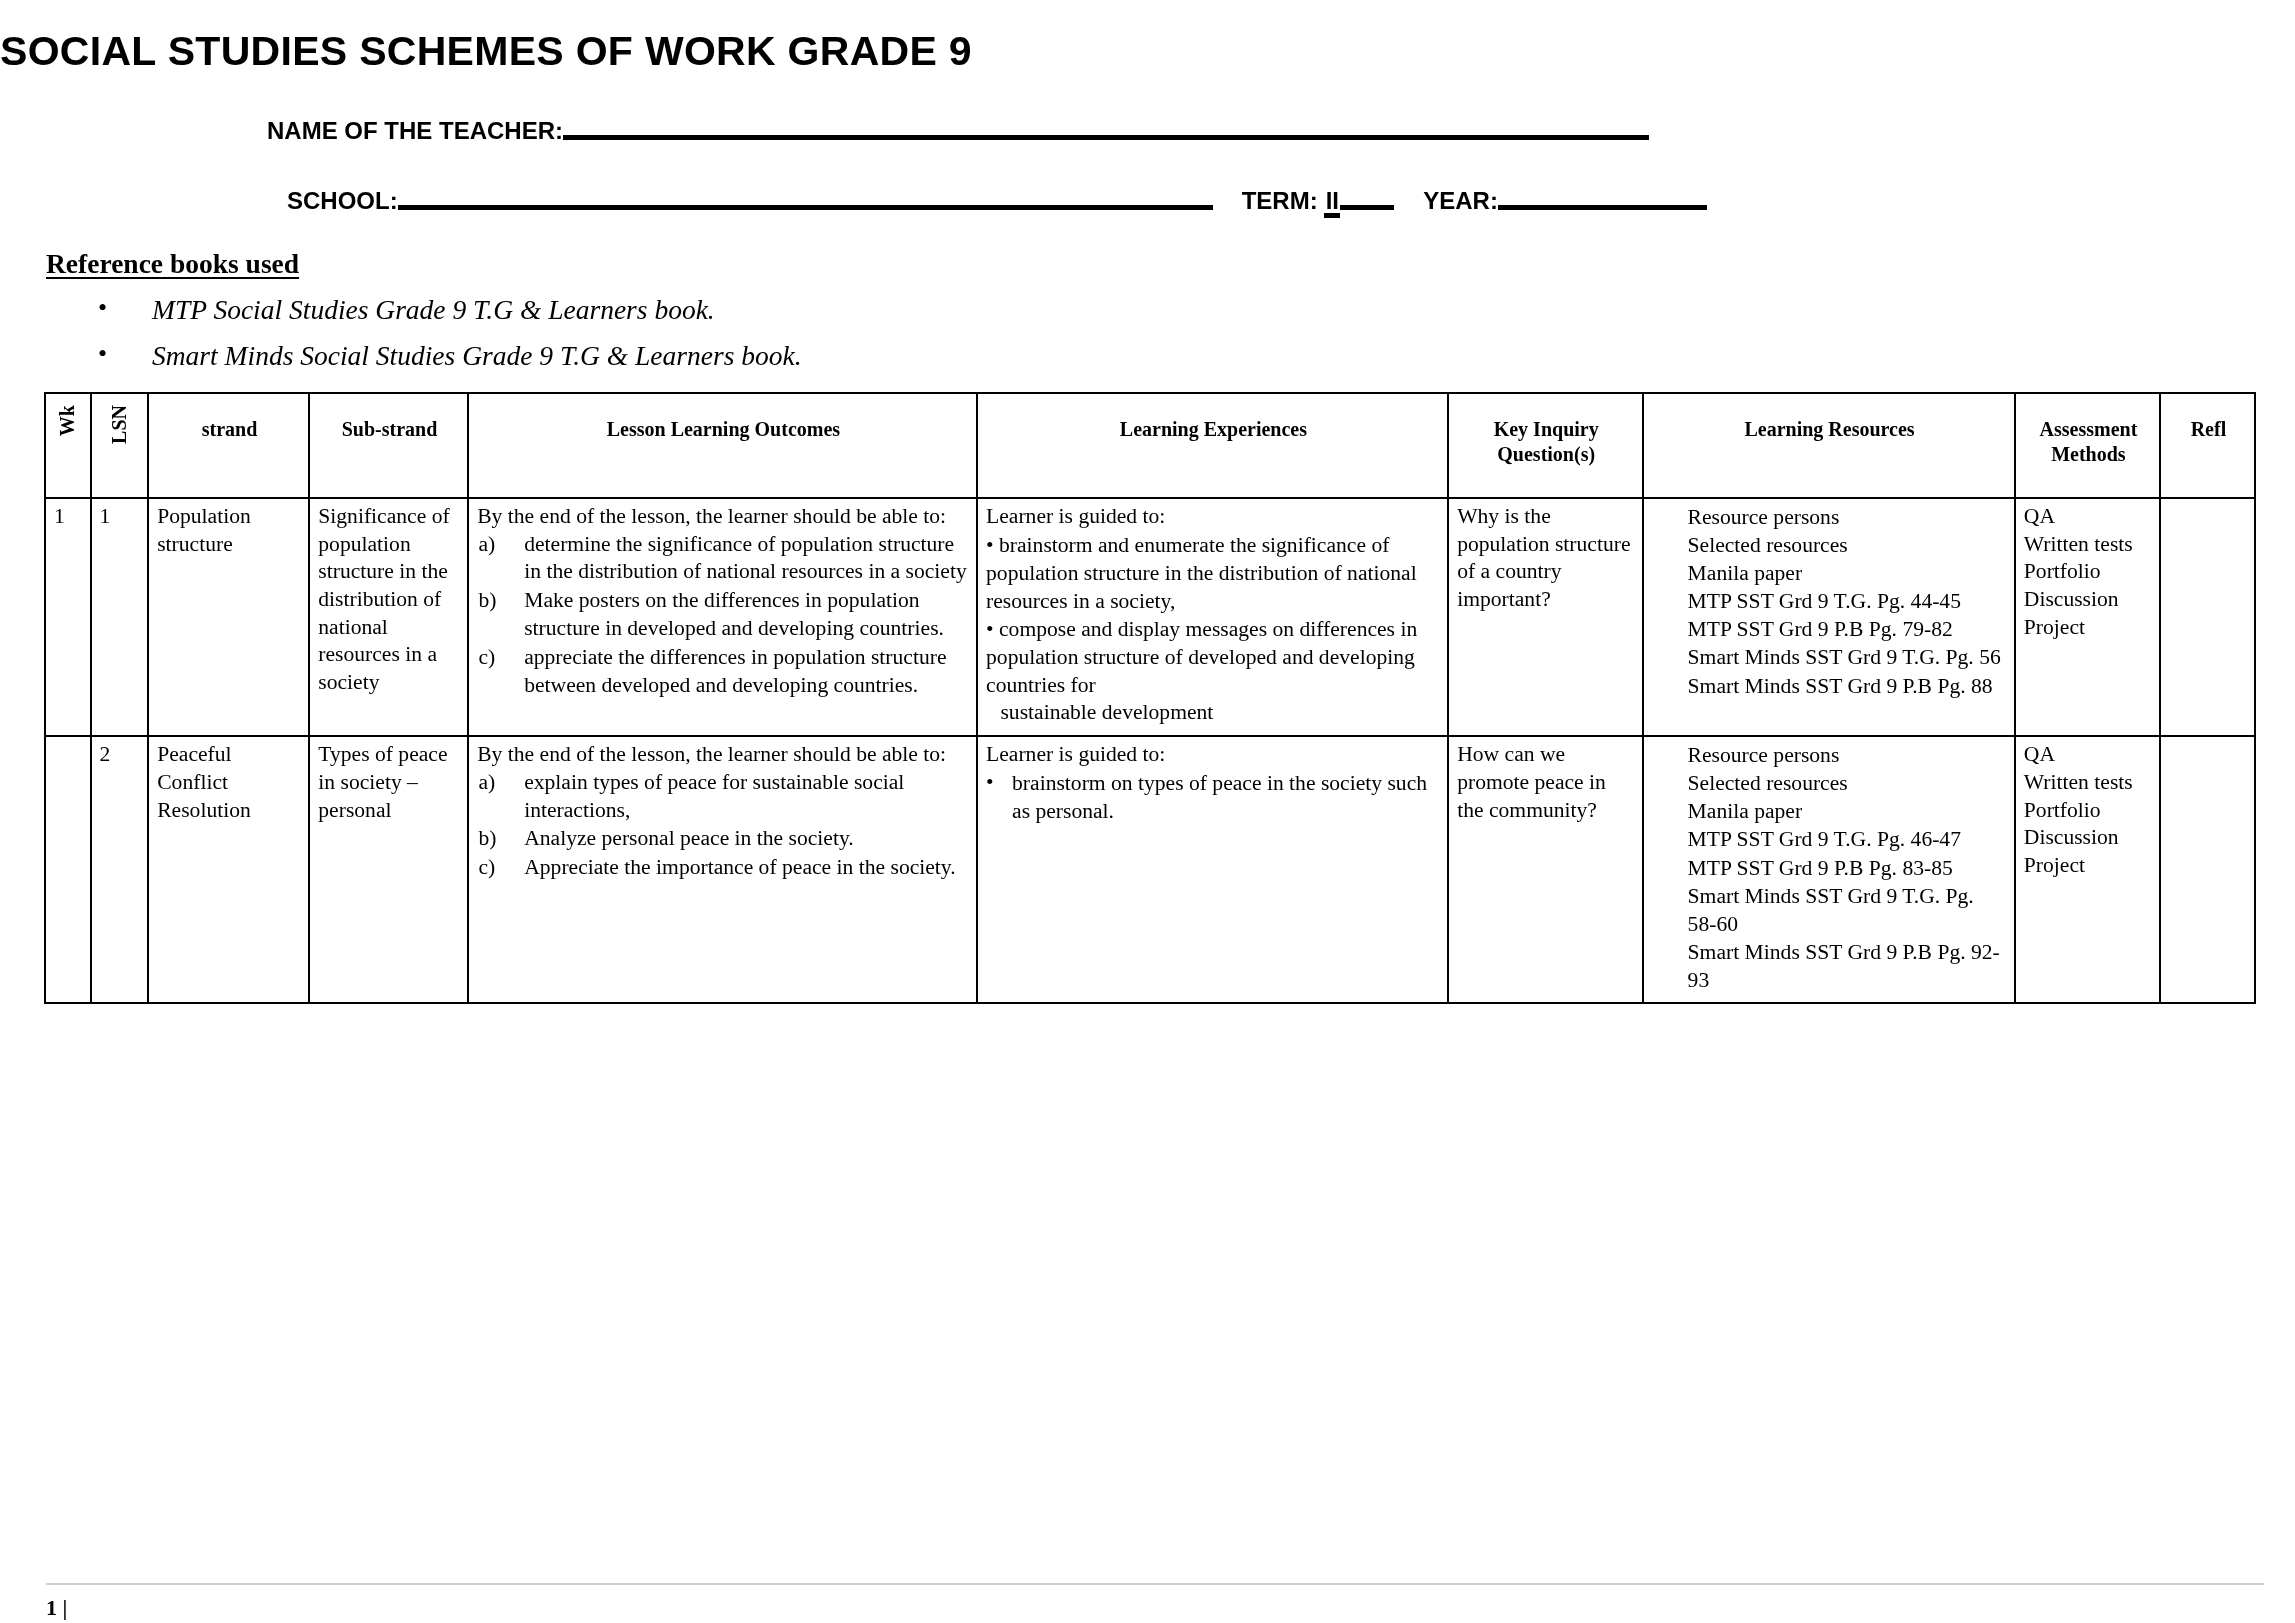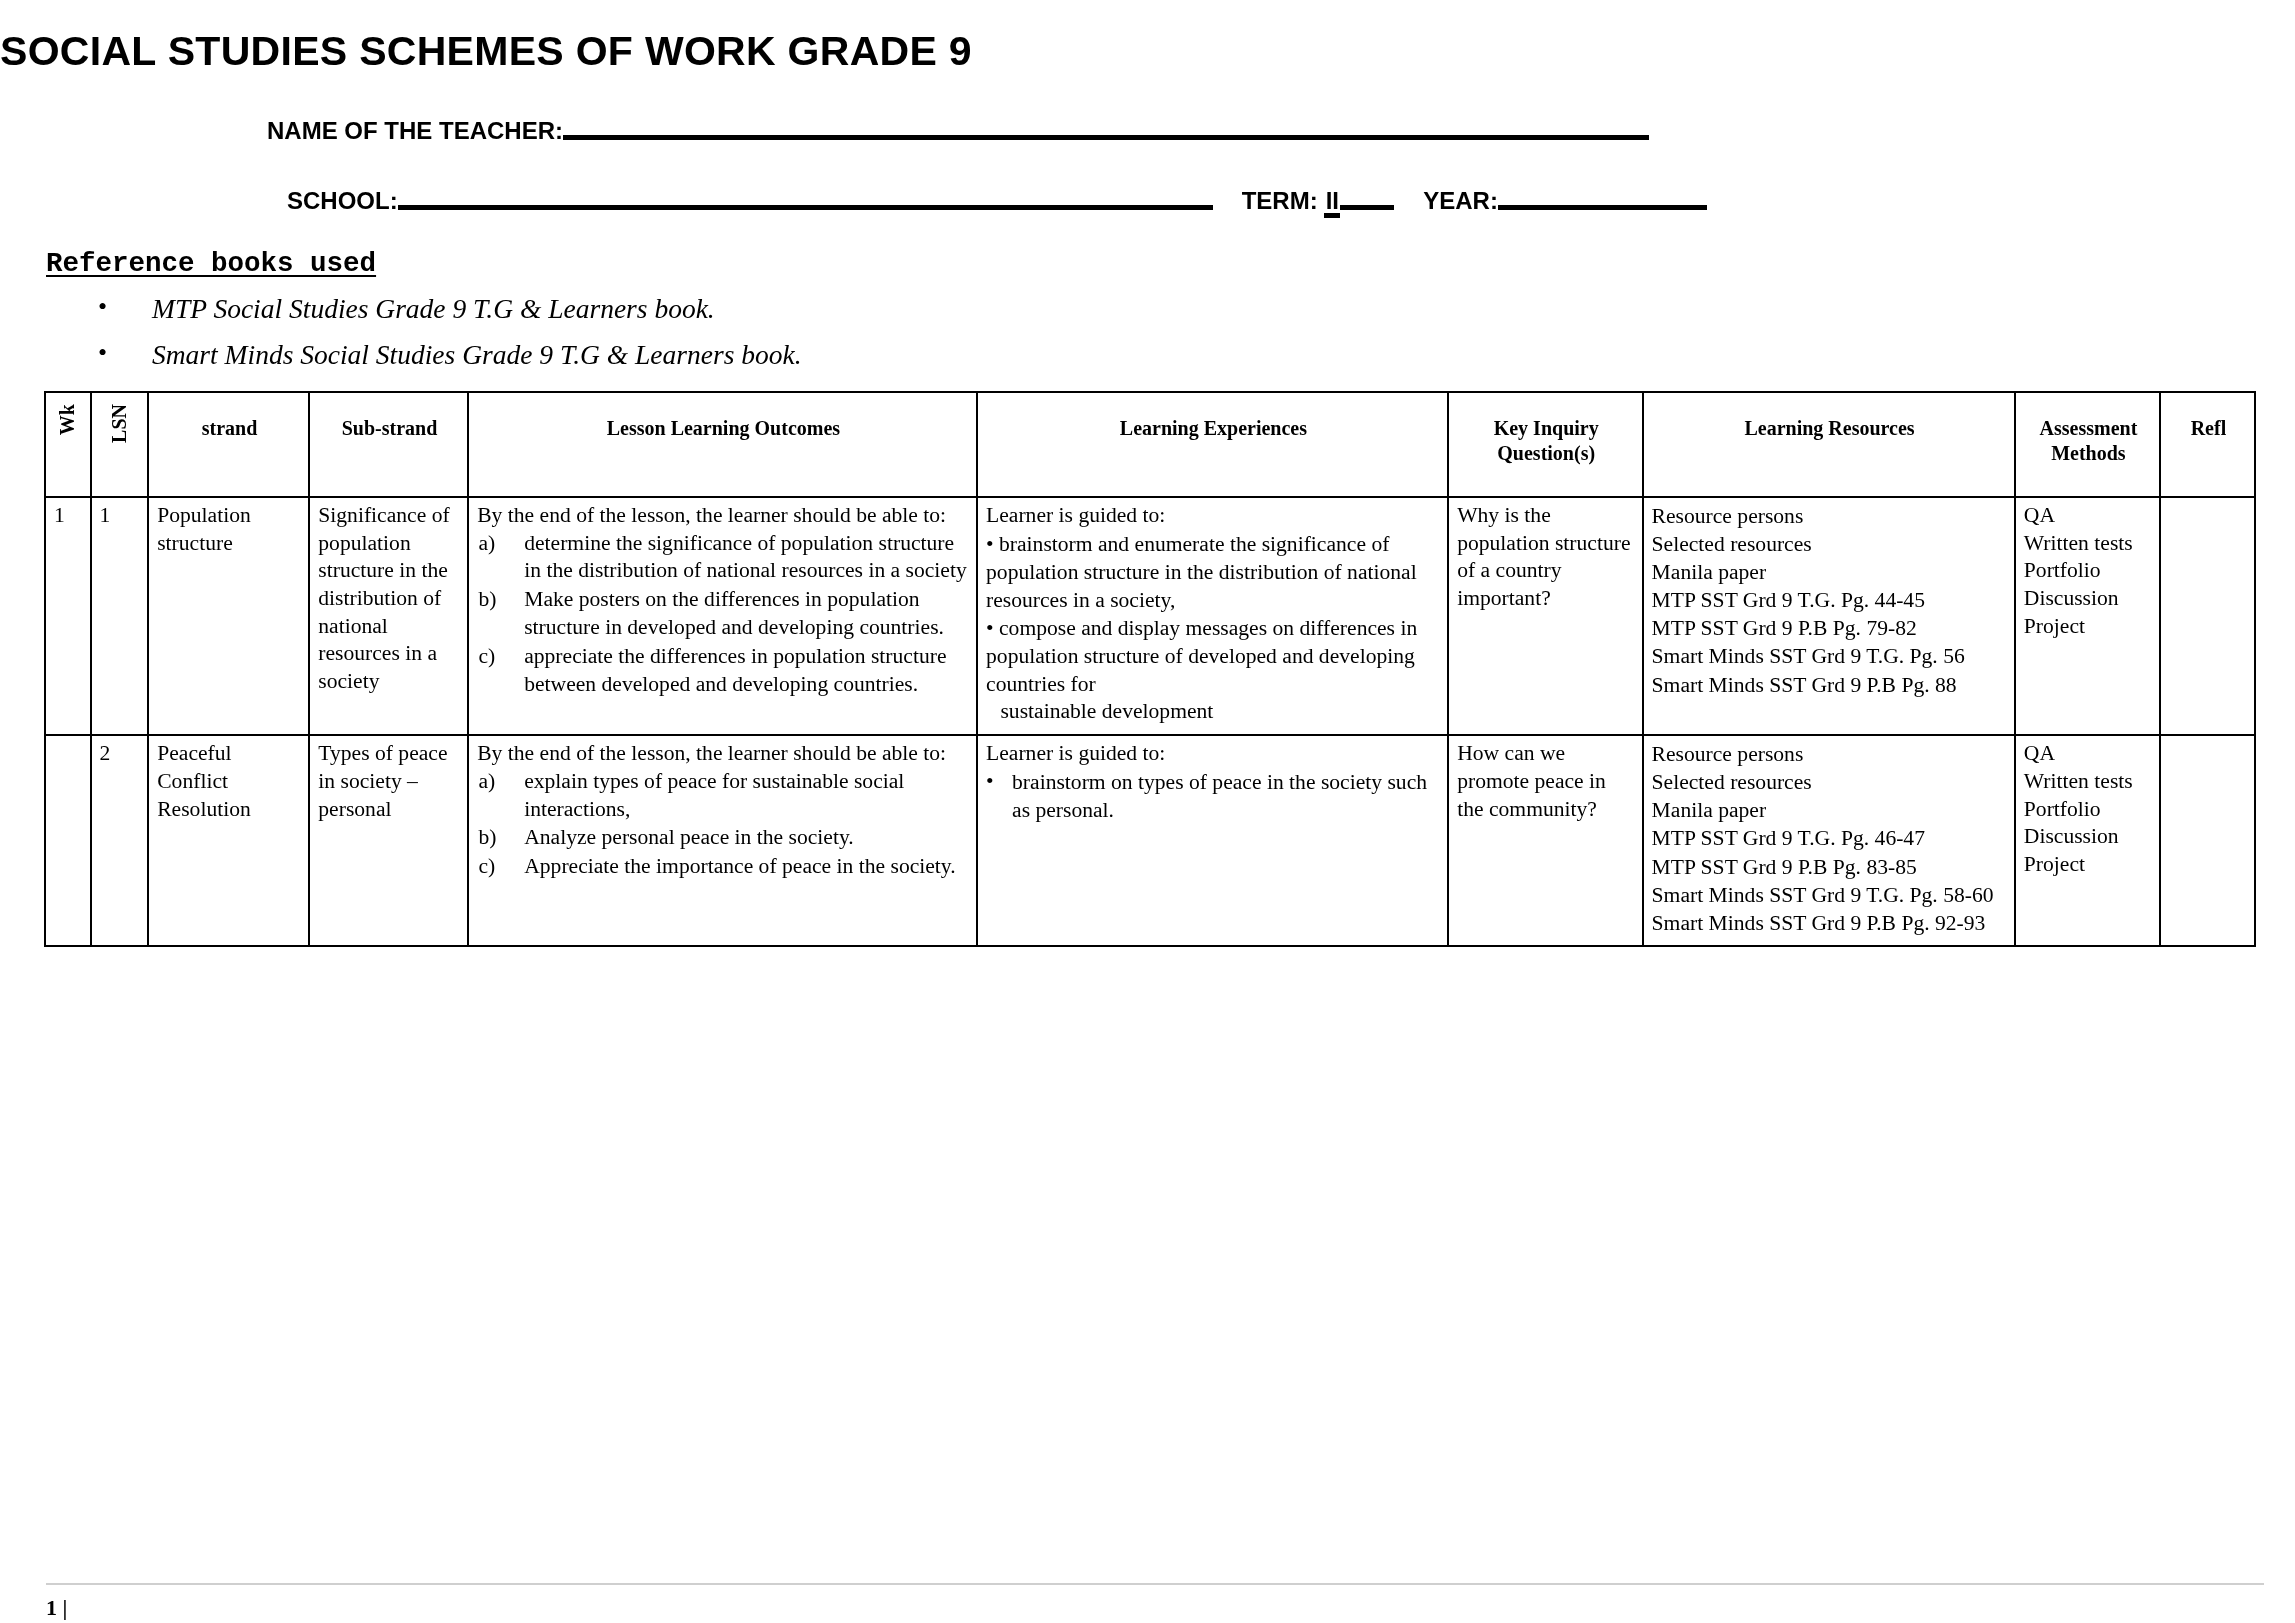--- a/index.html
+++ b/index.html
@@ -61,21 +61,21 @@
   .term-val {
     display: inline-block;
     border-bottom: 5.2px solid #000;
     padding: 0 1.3px;
   }
 
   .gap-sm { display: inline-block; width: 29px; }
 
   
   .ref-head {
-    font-family: Liberation Mono, monospace;
+    font-family: Liberation Serif, serif;
     font-weight: bold;
     font-size: 27.5px;
     text-decoration: underline;
     text-underline-offset: 3.9px;
     margin: 30px 0 0 46px;
   }
   .ref-list {
     margin: 14.4px 0 0 0;
     padding: 0;
     list-style: none;
@@ -185,21 +185,21 @@
     line-height: 1.3;
   }
   ul.dotted > li > .bl {
     position: absolute;
     left: 0;
     top: -0.7px;
   }
   ul.dotted > li.noindent { padding-left: 0; }
   ul.dotted > li.hang { padding-left: 26px; }
 
-  .reslines div { line-height: 1.30; }
+  .reslines div { line-height: 1.30; margin-left: 36px; }
 
   
   .footer {
     position: absolute;
     left: 46px;
     bottom: 30px;
     width: 2218px;
     border-top: 2px solid #cfcfcf;
     padding-top: 9.2px;
     font-size: 22px;

